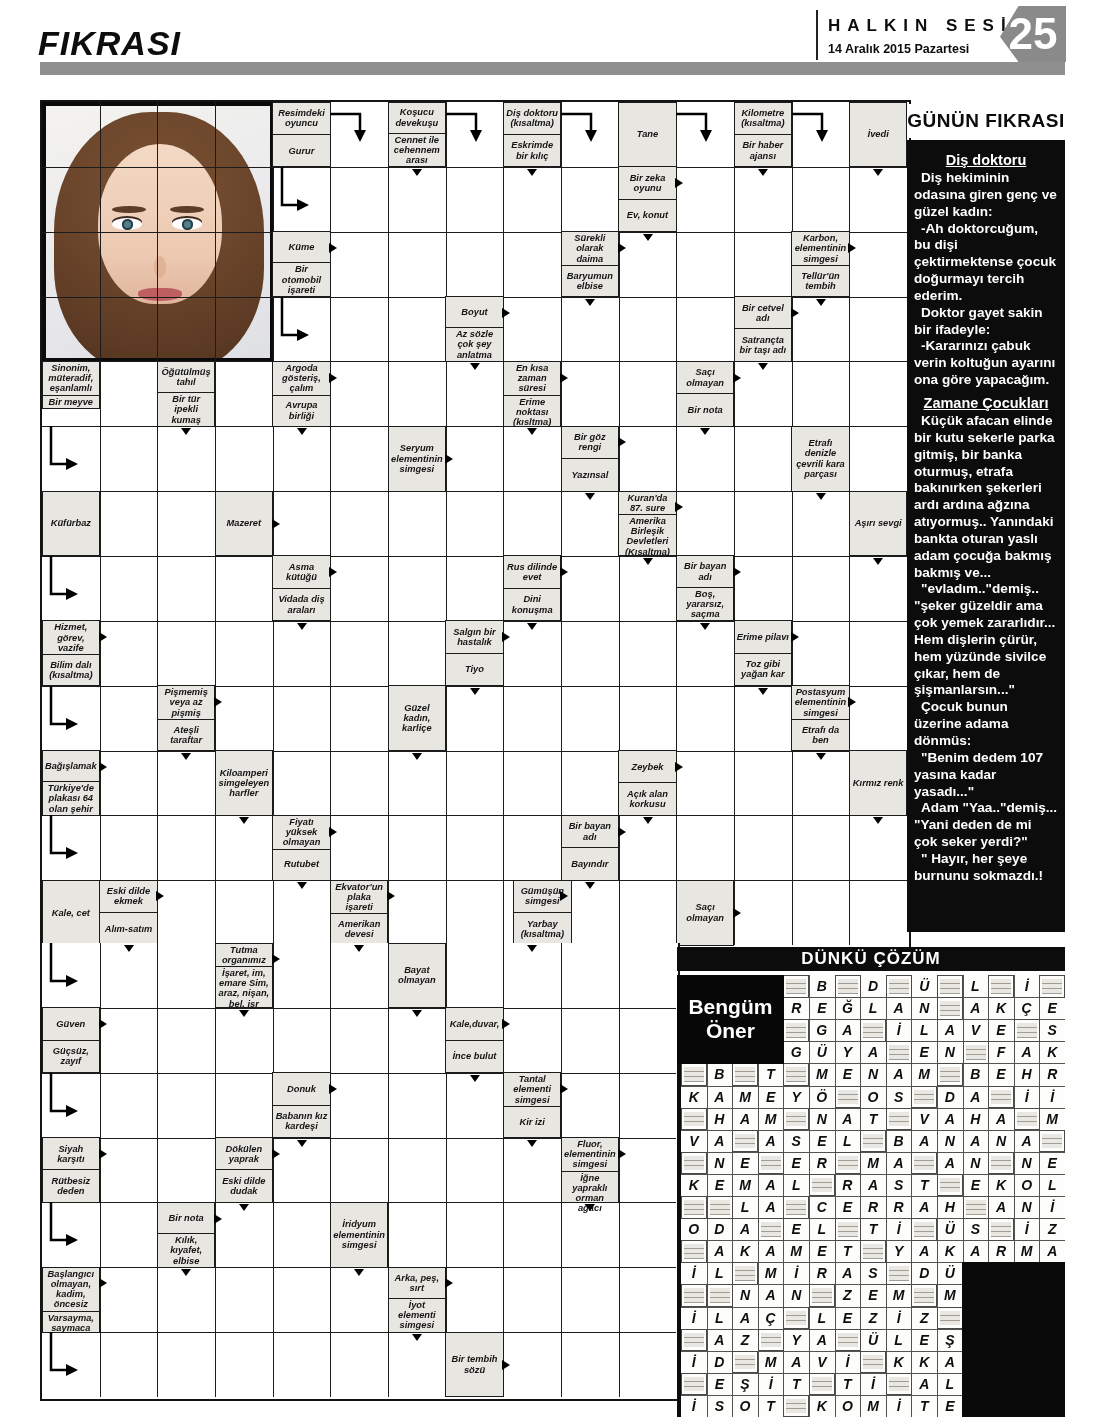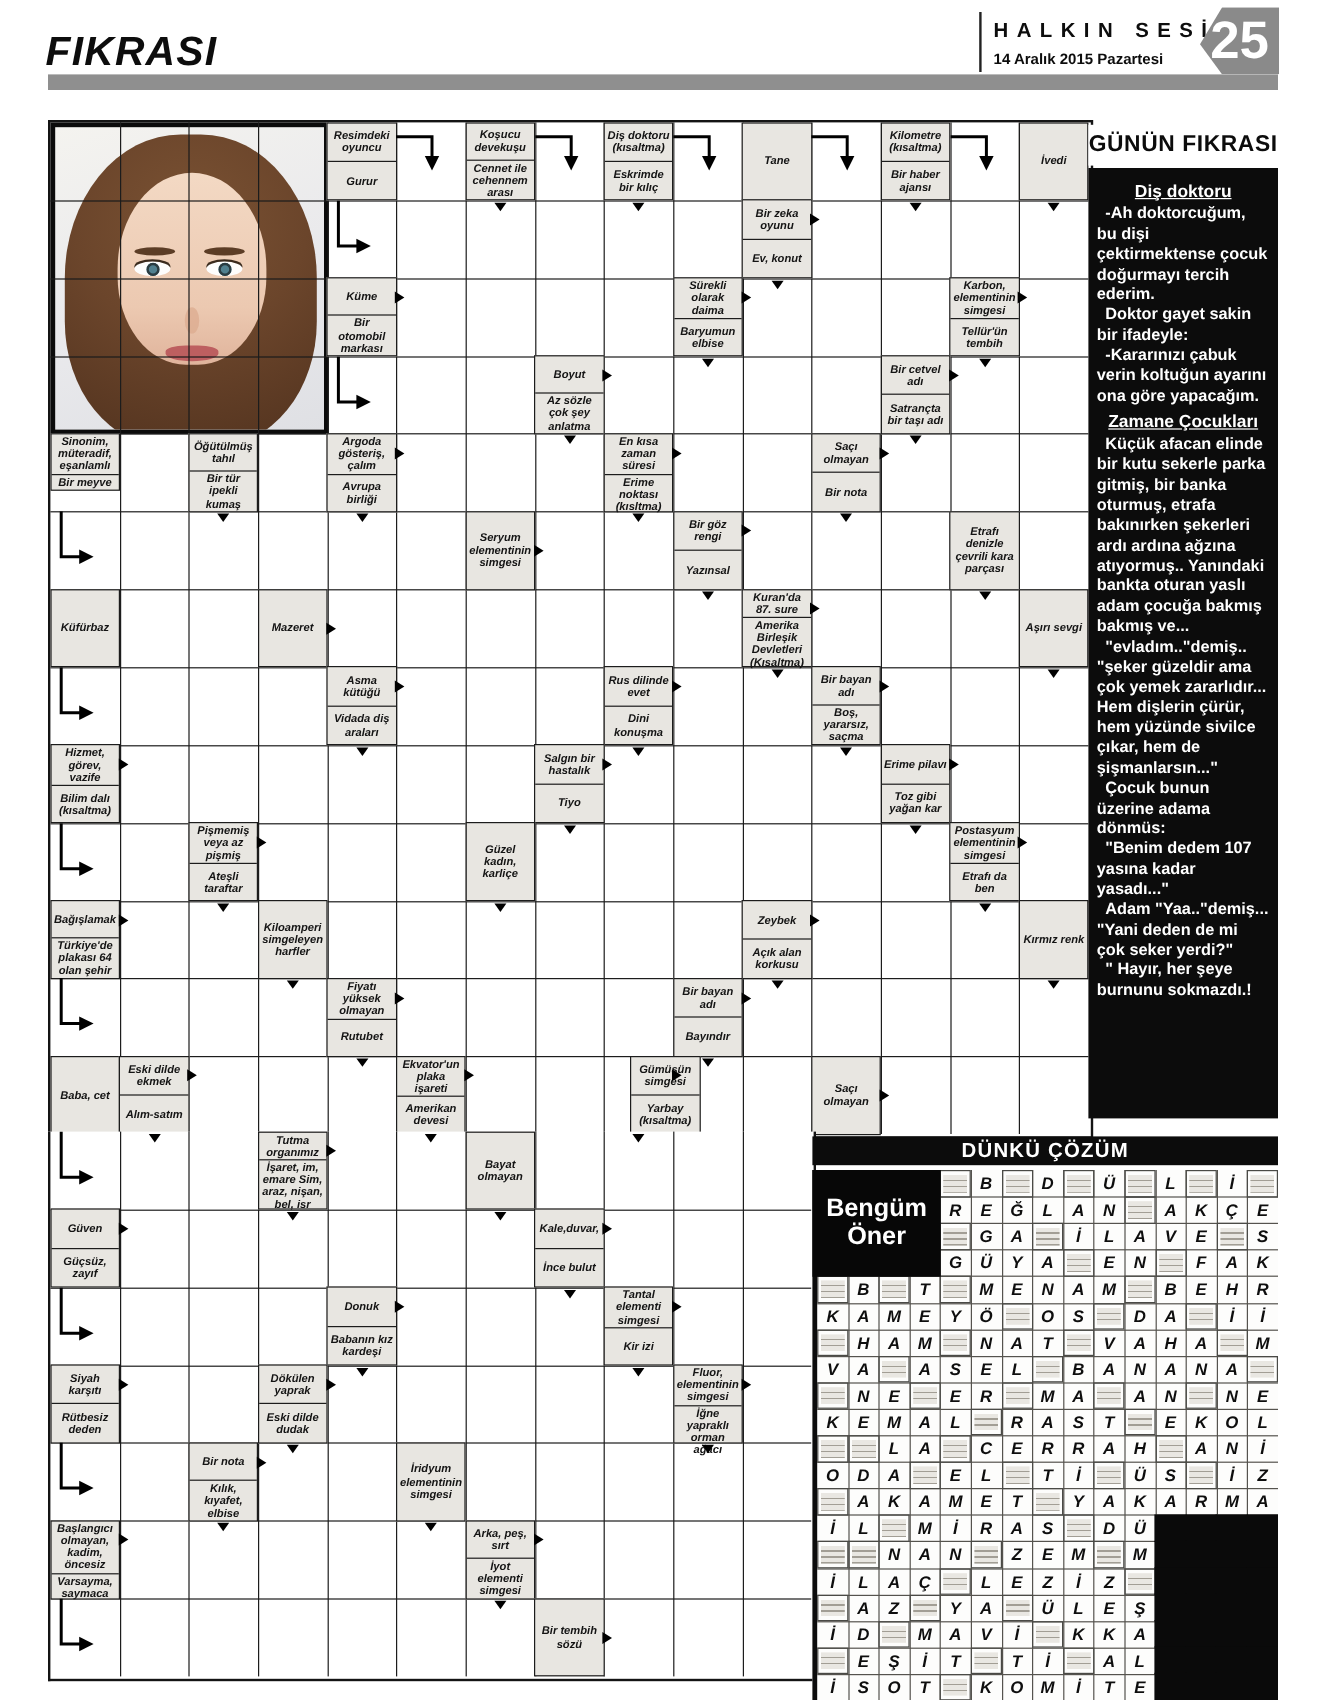--- a/index.html
+++ b/index.html
@@ -144,21 +144,21 @@
     </div>
     <div class="tri-d" style="left: 831.167px; top: 66.85px;"></div>
     <div class="clue" style="left: 576.167px; top: 64.35px; width: 58.6667px; height: 65.85px;">
       <div class="cpart">Bir zeka oyunu</div>
       <div class="cpart">Ev, konut</div>
     </div>
     <div class="ar-r" style="left: 633.333px; top: 76.0625px;"></div>
     <div class="tri-d" style="left: 600.5px; top: 131.7px;"></div>
     <div class="clue" style="left: 230.167px; top: 129.2px; width: 58.6667px; height: 65.85px;">
       <div class="cpart">Küme</div>
-      <div class="cpart">Bir otomobil markası</div>
+      <div class="cpart">Bir otomobil işareti</div>
     </div>
     <div class="ar-r" style="left: 287.333px; top: 140.912px;"></div>
     <div class="clue" style="left: 518.5px; top: 129.2px; width: 58.6667px; height: 65.85px;">
       <div class="cpart">Sürekli olarak daima</div>
       <div class="cpart">Baryumun elbise</div>
     </div>
     <div class="ar-r" style="left: 575.667px; top: 140.912px;"></div>
     <div class="tri-d" style="left: 542.833px; top: 196.55px;"></div>
     <div class="clue" style="left: 749.167px; top: 129.2px; width: 58.6667px; height: 65.85px;">
       <div class="cpart">Karbon, elementinin simgesi</div>
@@ -312,33 +312,33 @@
     </div>
     <div class="ar-r" style="left: 287.333px; top: 724.562px;"></div>
     <div class="tri-d" style="left: 254.5px; top: 780.2px;"></div>
     <div class="clue" style="left: 518.5px; top: 712.85px; width: 58.6667px; height: 65.85px;">
       <div class="cpart">Bir bayan adı</div>
       <div class="cpart">Bayındır</div>
     </div>
     <div class="ar-r" style="left: 575.667px; top: 724.562px;"></div>
     <div class="tri-d" style="left: 542.833px; top: 780.2px;"></div>
     <div class="clue" style="left: -0.5px; top: 777.7px; width: 58.6667px; height: 65.85px;">
-      <div class="cpart">Baba, cet</div>
+      <div class="cpart">Kale, cet</div>
     </div>
     <div class="clue" style="left: 57.1667px; top: 777.7px; width: 58.6667px; height: 65.85px;">
       <div class="cpart">Eski dilde ekmek</div>
       <div class="cpart">Alım-satım</div>
     </div>
     <div class="ar-r" style="left: 114.333px; top: 789.412px;"></div>
     <div class="clue" style="left: 287.833px; top: 777.7px; width: 58.6667px; height: 65.85px;">
       <div class="cpart">Ekvator'un plaka işareti</div>
       <div class="cpart">Amerikan devesi</div>
     </div>
     <div class="ar-r" style="left: 345px; top: 789.412px;"></div>
-    <div class="clue" style="left: 483px; top: 777.7px; width: 58.6667px; height: 65.85px;">
+    <div class="clue" style="left: 471px; top: 777.7px; width: 58.6667px; height: 65.85px;">
       <div class="cpart">Gümüşün simgesi</div>
       <div class="cpart">Yarbay (kısaltma)</div>
     </div>
     <div class="ar-r" style="left: 518px; top: 789.412px;"></div>
     <div class="clue" style="left: 633.833px; top: 777.7px; width: 58.6667px; height: 65.85px;">
       <div class="cpart">Saçı olmayan</div>
     </div>
     <div class="ar-r" style="left: 691px; top: 805.625px;"></div>
     <div class="elbow" style="left: 288.333px; top: 0px; width: 57.6667px; height: 64.85px;"><svg width="57.666666666666664" height="64.85">
         <path d="M0,12 H30 V30" stroke="#000" stroke-width="2.5" fill="none"></path>
@@ -494,20 +494,21 @@
       </svg></div>
     <div class="elbow" style="left: 0px; top: 389.1px; width: 57.6667px; height: 64.85px;"><svg width="57.666666666666664" height="64.85">
         <path d="M9,0 V38 H26" stroke="#000" stroke-width="2.5" fill="none"></path>
         <path d="M24,32 L24,44 L36,38 Z" fill="#000"></path>
       </svg></div>
   </div>
 
 <div class="abs" id="fikra-head">GÜNÜN FIKRASI</div>
 <div class="abs" id="fikra-box">
     <div class="fk-h">Diş doktoru</div>
+    <div class="fk-p">Diş hekiminin odasına giren genç ve güzel kadın:</div>
     <div class="fk-p">-Ah doktorcuğum, bu dişi çektirmektense çocuk doğurmayı tercih ederim.</div>
     <div class="fk-p">Doktor gayet sakin bir ifadeyle:</div>
     <div class="fk-p">-Kararınızı çabuk verin koltuğun ayarını ona göre yapacağım.</div>
     <div class="fk-h">Zamane Çocukları</div>
     <div class="fk-p">Küçük afacan elinde bir kutu sekerle parka gitmiş, bir banka oturmuş, etrafa bakınırken şekerleri ardı ardına ağzına atıyormuş.. Yanındaki bankta oturan yaslı adam çocuğa bakmış bakmış ve...</div>
     <div class="fk-p">"evladım.."demiş.. "şeker güzeldir ama çok yemek zararlıdır... Hem dişlerin çürür, hem yüzünde sivilce çıkar, hem de şişmanlarsın..."</div>
     <div class="fk-p">Çocuk bunun üzerine adama dönmüs:</div>
     <div class="fk-p">"Benim dedem 107 yasına kadar yasadı..."</div>
     <div class="fk-p">Adam "Yaa.."demiş... "Yani deden de mi çok seker yerdi?"</div>
     <div class="fk-p">" Hayır, her şeye burnunu sokmazdı.!</div>

